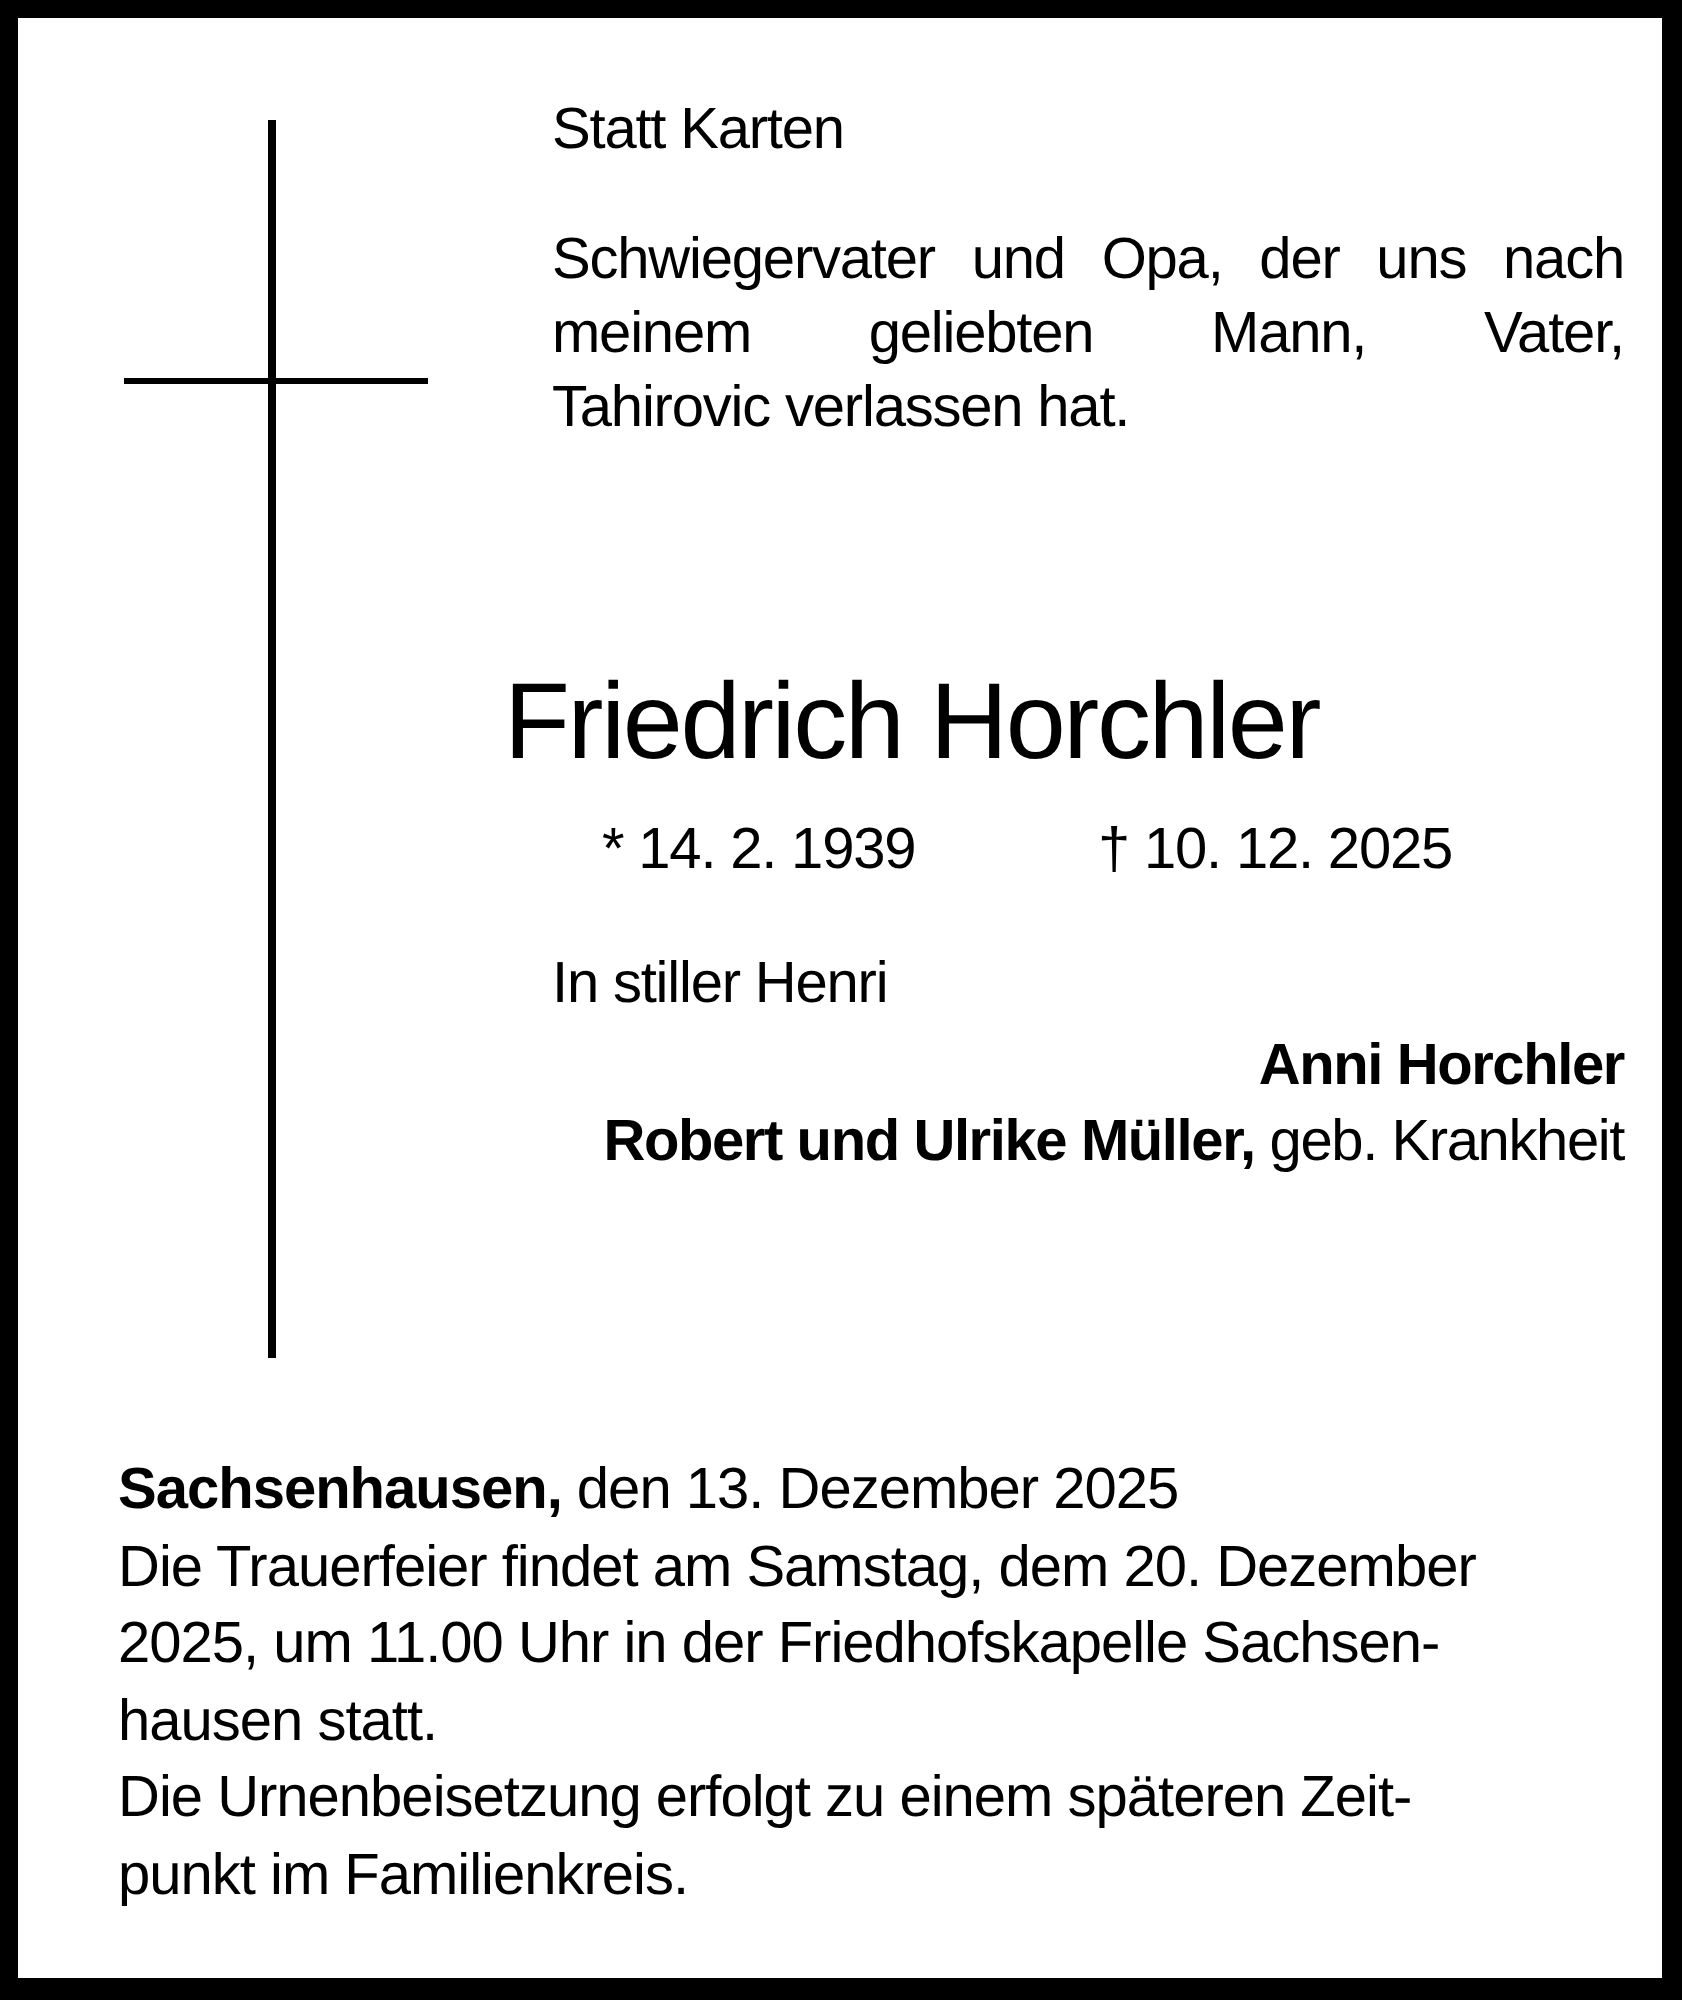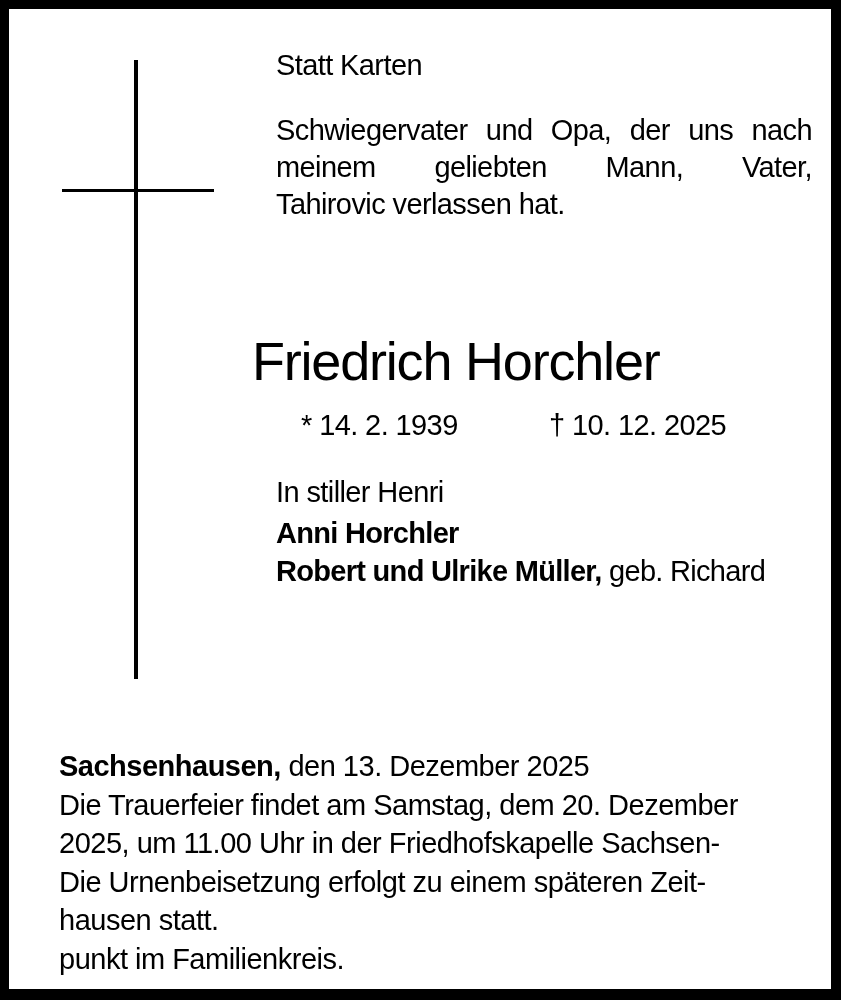--- a/index.html
+++ b/index.html
@@ -11,24 +11,24 @@
   .t { font-size:29px; line-height:37px; letter-spacing:-0.6px; white-space:nowrap; }
   .just { text-align:justify; text-align-last:justify; white-space:normal; }
   .statt { top:38px; }
   .para { top:103px; }
   .name { position:absolute; left:243px; top:322px; width:540px; font-size:54px; font-weight:normal; line-height:60px; letter-spacing:-1.2px; white-space:nowrap; }
   .dates { position:absolute; top:398px; left:246px; width:536px; font-size:29px; line-height:37px; letter-spacing:-0.6px; }
   .dates span { position:absolute; top:0; white-space:nowrap; }
   .birth { left:46px;text-align:right; }
   .death { left:294px; }
   .mourn { top:465px; }
-  .fam { top:505px; }
+  .fam { top:505px;text-align:right; }
   .fam .t { line-height:38px; letter-spacing:-0.7px; }
   .b { font-weight:bold; }
-  .bottom { position:absolute; left:50px; top:717px; width:735px;margin-top:21px; }
+  .bottom { position:absolute; left:50px; top:717px; width:735px; }
   .bottom .t { line-height:38.5px; letter-spacing:-0.5px; }
 </style>
 </head>
 <body>
 
 <div class="card">
   <div class="cross-v"></div>
   <div class="cross-h"></div>
 
   <div class="col statt t">Statt Karten</div>
@@ -43,24 +43,24 @@
 
   <div class="dates">
     <span class="birth">* 14. 2. 1939</span>
     <span class="death">† 10. 12. 2025</span>
   </div>
 
   <div class="col mourn t">In stiller Henri</div>
 
   <div class="col fam">
     <div class="t"><span class="b">Anni Horchler</span><span></span></div>
-    <div class="t"><span class="b">Robert und Ulrike Müller,</span><span> geb. Richard</span></div>
+    <div class="t"><span class="b">Robert und Ulrike Müller,</span><span> geb. Krankheit</span></div>
   </div>
 
   <div class="bottom">
     <div class="t"><span class="b">Sachsenhausen,</span><span> den 13. Dezember 2025</span></div>
     <div class="t">Die Trauerfeier findet am Samstag, dem 20. Dezember</div>
     <div class="t">2025, um 11.00 Uhr in der Friedhofskapelle Sachsen-</div>
+    <div class="t">hausen statt.</div>
     <div class="t">Die Urnenbeisetzung erfolgt zu einem späteren Zeit-</div>
-    <div class="t">hausen statt.</div>
     <div class="t">punkt im Familienkreis.</div>
   </div>
 </div>
 
 </body></html>

